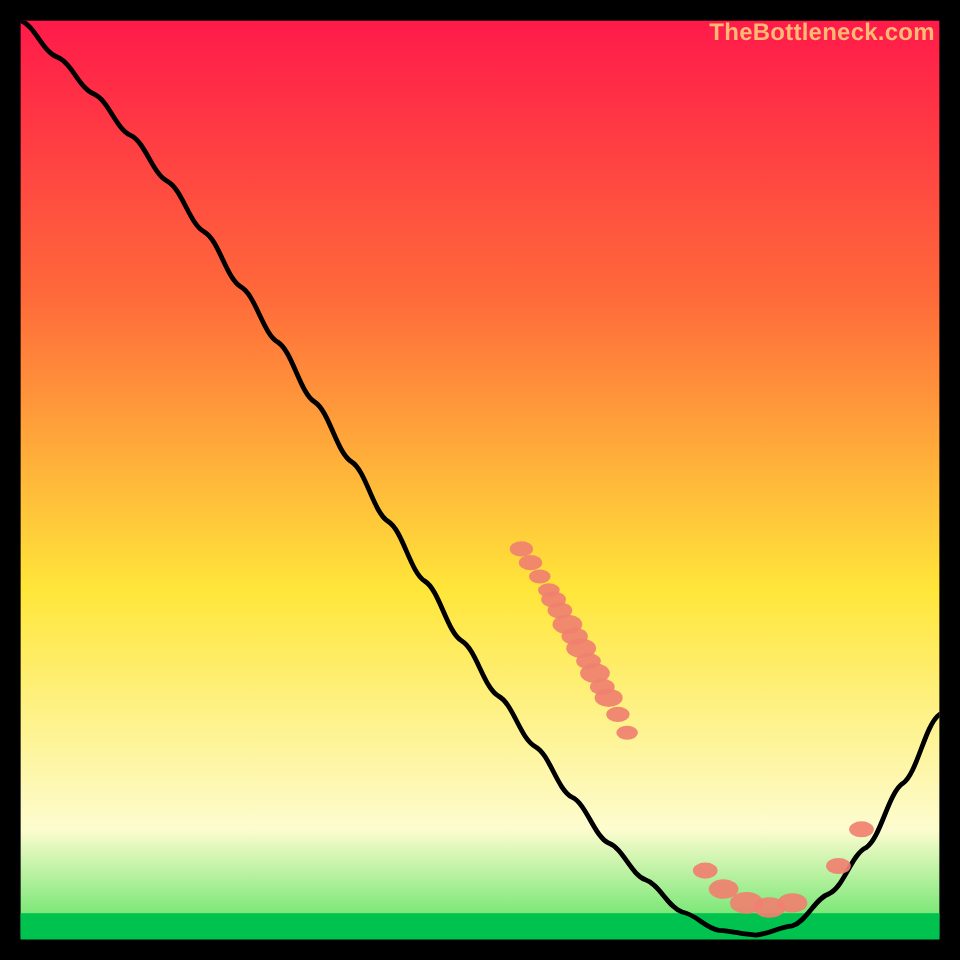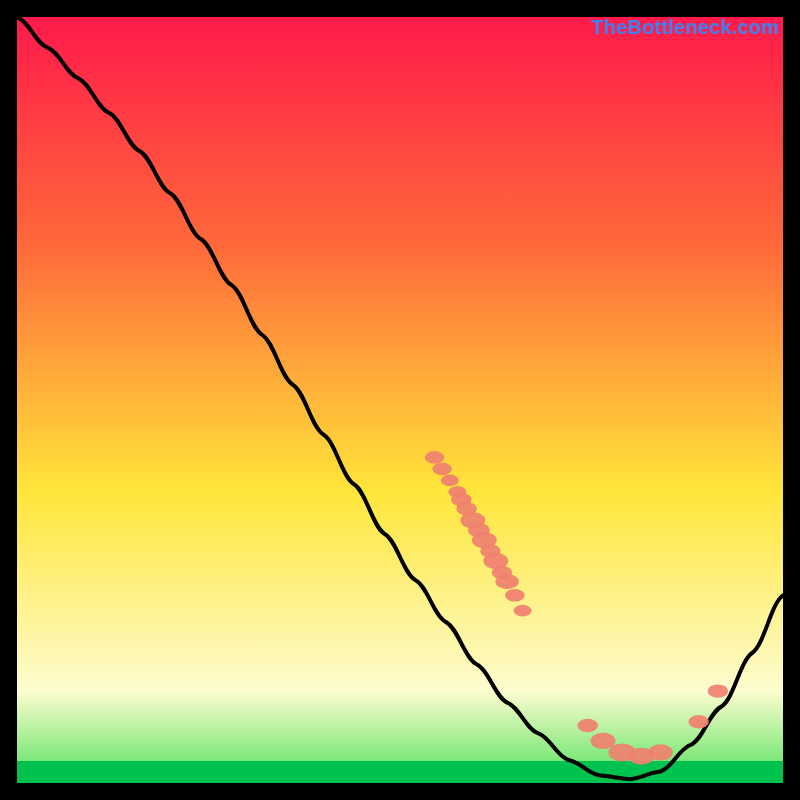--- a/index.html
+++ b/index.html
@@ -23,21 +23,21 @@
     position: absolute;
     left: 0;
     top: 0;
     width: 766px;
     height: 766px;
   }
   .watermark {
     position: absolute;
     top: -1px;
     right: 4px;
-    color: #3b82f6;
+    color: #fdba74;
     font-size: 20px;
     font-weight: 600;
     letter-spacing: 0.2px;
     user-select: none;
   }
   svg {
     display: block;
   }
 </style>
 </head>

